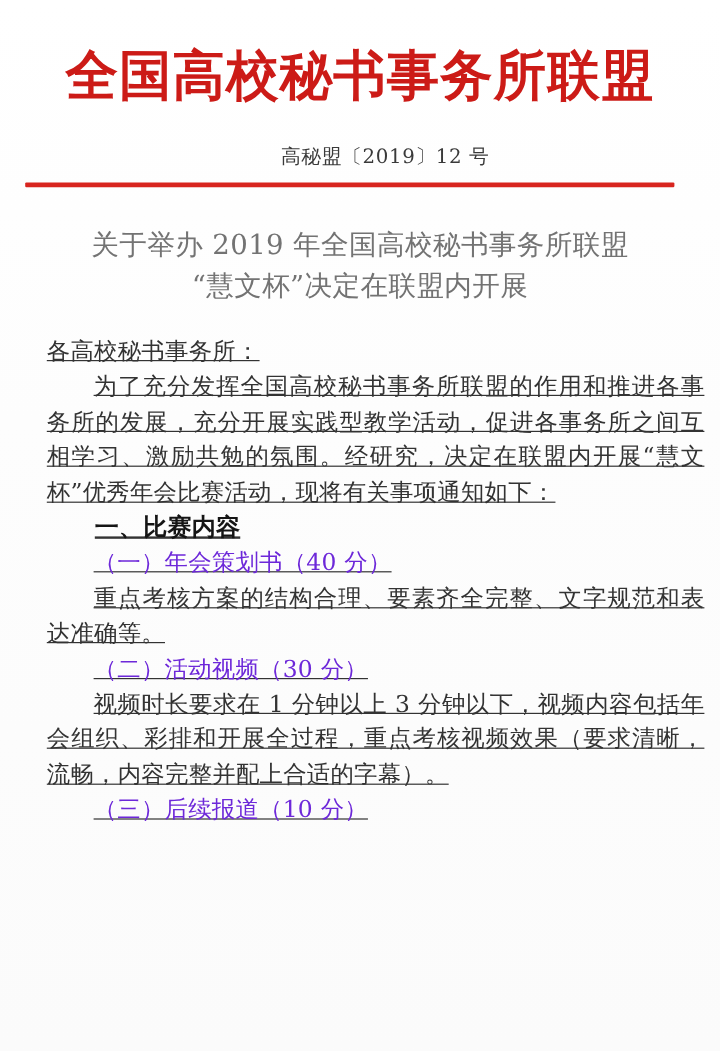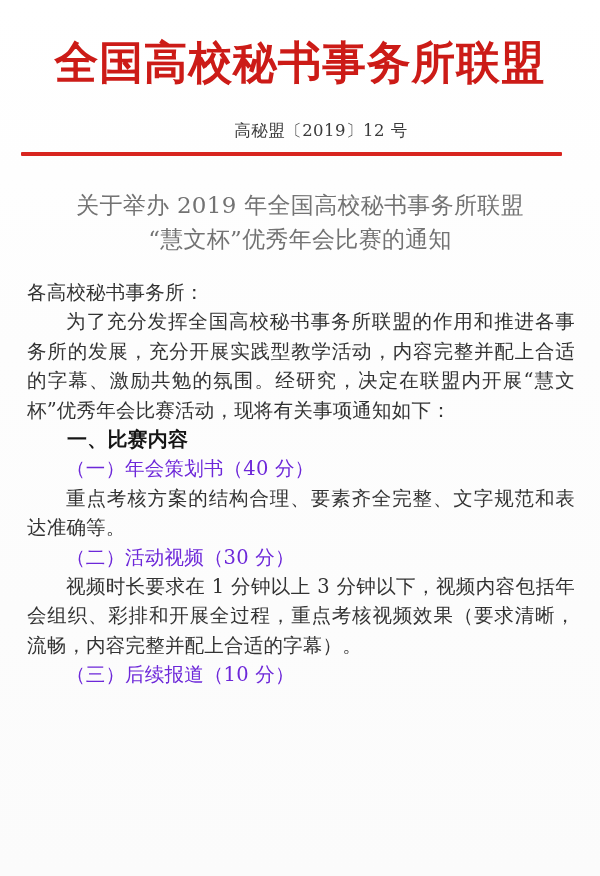--- a/index.html
+++ b/index.html
@@ -89,27 +89,28 @@
     letter-spacing: 0.3px;
   }
   .doc-title .line {
     display: block;
     white-space: nowrap;
   }
 
   
   .body-text {
     position: absolute;
-    left: 27px;
+    left: 39px;
     top: 278px;
     width: 548px;
     font-size: 19.5px;
     line-height: 29.4px;
     color: #333333;
     letter-spacing: 0.2px;
+    text-decoration: underline;
   }
   .para {
     margin: 0;
     text-align: justify;
     text-justify: inter-ideograph;
   }
   .para.indent {
     text-indent: 2em;
   }
   .para.salutation {
@@ -143,28 +144,28 @@
   <div class="letterhead">
     <div class="letterhead-title">全国高校秘书事务所联盟</div>
   </div>
 
   <div class="doc-number">高秘盟〔2019〕12 号</div>
 
   <div class="red-rule"></div>
 
   <div class="doc-title">
     <span class="line">关于举办 2019 年全国高校秘书事务所联盟</span>
-    <span class="line">“慧文杯”优秀年会比赛的通知</span>
+    <span class="line">“慧文杯”决定在联盟内开展</span>
   </div>
 
   <div class="body-text">
 
     <p class="para salutation">各高校秘书事务所：</p>
 
-    <p class="para indent">为了充分发挥全国高校秘书事务所联盟的作用和推进各事务所的发展，充分开展实践型教学活动，内容完整并配上合适的字幕、激励共勉的氛围。经研究，决定在联盟内开展“慧文杯”优秀年会比赛活动，现将有关事项通知如下：</p>
+    <p class="para indent">为了充分发挥全国高校秘书事务所联盟的作用和推进各事务所的发展，充分开展实践型教学活动，促进各事务所之间互相学习、激励共勉的氛围。经研究，决定在联盟内开展“慧文杯”优秀年会比赛活动，现将有关事项通知如下：</p>
 
     <p class="heading">一、比赛内容</p>
 
 
 
     <p class="subheading">（一）年会策划书（40 分）</p>
 
     <p class="para indent">重点考核方案的结构合理、要素齐全完整、文字规范和表达准确等。</p>
 
     <p class="subheading">（二）活动视频（30 分）</p>

